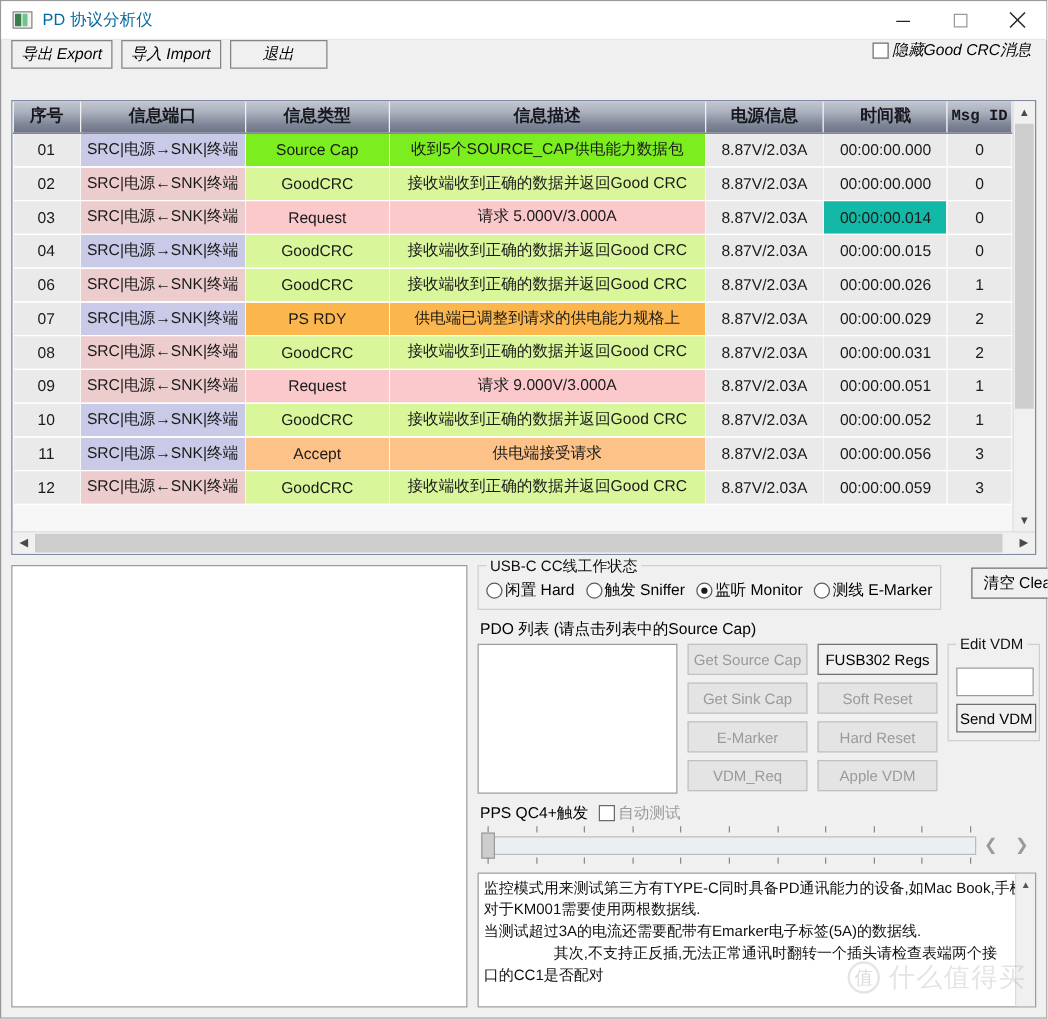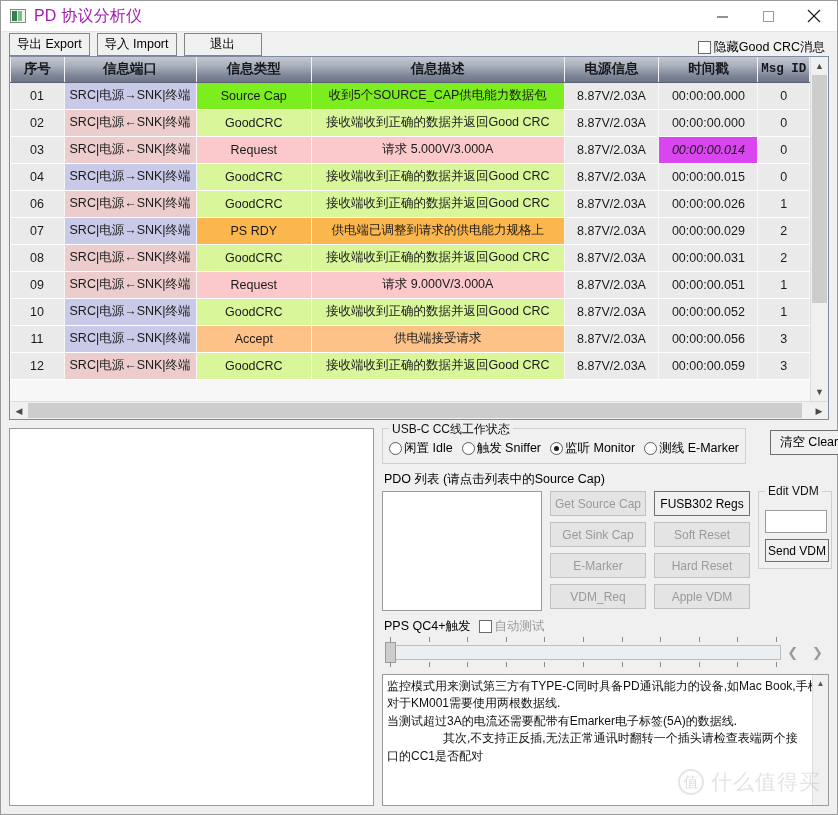--- a/index.html
+++ b/index.html
@@ -32,36 +32,36 @@
   }
   .title-icon::before {
     content: ""; position: absolute; left: 1px; top: 1px;
     width: 5px; height: 10px; background: #3a7d4f;
   }
   .title-icon::after {
     content: ""; position: absolute; left: 7px; top: 1px;
     width: 4px; height: 10px; background: #6fc58c;
   }
   .title-text {
-    font-size: 16px; color: #a21caf; letter-spacing: .2px;
+    font-size: 13px; color: #0369a1; letter-spacing: .2px;
   }
   .win-buttons { margin-left: auto; display: flex; height: 31px; }
   .win-btn {
     width: 46px; height: 31px; display: flex;
     align-items: center; justify-content: center;
     font-size: 14px; color: #222; background: transparent;
     border: none; cursor: default; line-height: 1;
   }
   .win-btn svg { display: block; }
 
   
   .toolbar {
-    height: 24px; flex: 0 0 auto;
-    display: flex; align-items: flex-end;
-    padding: 0 8px; position: relative;
+    height: 48px; flex: 0 0 auto;
+    display: flex; align-items: flex-start;
+    padding: 0 8px; position: relative; font-style: italic;
   }
   .tb-btn {
     height: 23px; background: #f0f0f0;
     border: 1px solid #848484;
     font-family: "Liberation Sans", sans-serif;
     font-size: 12.5px; color: #000;
     padding: 0 7px; margin-right: 7px;
     display: flex; align-items: center; justify-content: center;
     cursor: default; white-space: nowrap;
   }
@@ -350,21 +350,21 @@
                 <td style="background: rgb(234, 234, 234);">8.87V/2.03A</td>
                 <td style="background: rgb(234, 234, 234);">00:00:00.000</td>
                 <td style="background: rgb(234, 234, 234);">0</td>
               </tr>
               <tr>
                 <td style="background: rgb(234, 234, 234);">03</td>
                 <td style="background: rgb(236, 204, 204);">SRC|电源←SNK|终端</td>
                 <td style="background: rgb(251, 201, 204);">Request</td>
                 <td style="background: rgb(251, 201, 204);">请求 5.000V/3.000A</td>
                 <td style="background: rgb(234, 234, 234);">8.87V/2.03A</td>
-                <td style="background: #d946ef; font-style: italic;">00:00:00.014</td>
+                <td style="background: #14b8a6;">00:00:00.014</td>
                 <td style="background: rgb(234, 234, 234);">0</td>
               </tr>
               <tr>
                 <td style="background: rgb(234, 234, 234);">04</td>
                 <td style="background: rgb(201, 201, 232);">SRC|电源→SNK|终端</td>
                 <td style="background: rgb(217, 247, 154);">GoodCRC</td>
                 <td style="background: rgb(217, 247, 154);">接收端收到正确的数据并返回Good CRC</td>
                 <td style="background: rgb(234, 234, 234);">8.87V/2.03A</td>
                 <td style="background: rgb(234, 234, 234);">00:00:00.015</td>
                 <td style="background: rgb(234, 234, 234);">0</td>
@@ -456,21 +456,21 @@
     <div class="left-pane"></div>
 
     <div class="right-pane">
 
       <div class="cc-row">
         <div class="gbox cc-box">
           <span class="legend">USB-C CC线工作状态</span>
           <div class="radios" id="cc-radios">
               <div class="radio">
                 <span class="rdot"></span>
-                <span>闲置 Idle</span>
+                <span>闲置 Hard</span>
               </div>
               <div class="radio">
                 <span class="rdot"></span>
                 <span>触发 Sniffer</span>
               </div>
               <div class="radio">
                 <span class="rdot on"></span>
                 <span>监听 Monitor</span>
               </div>
               <div class="radio">

